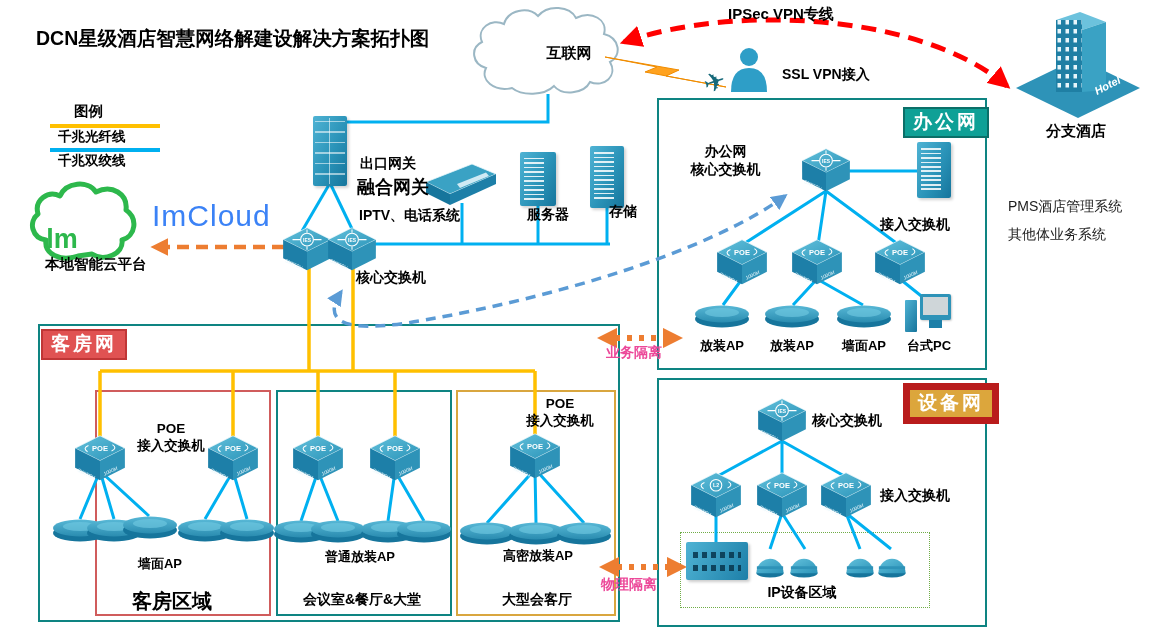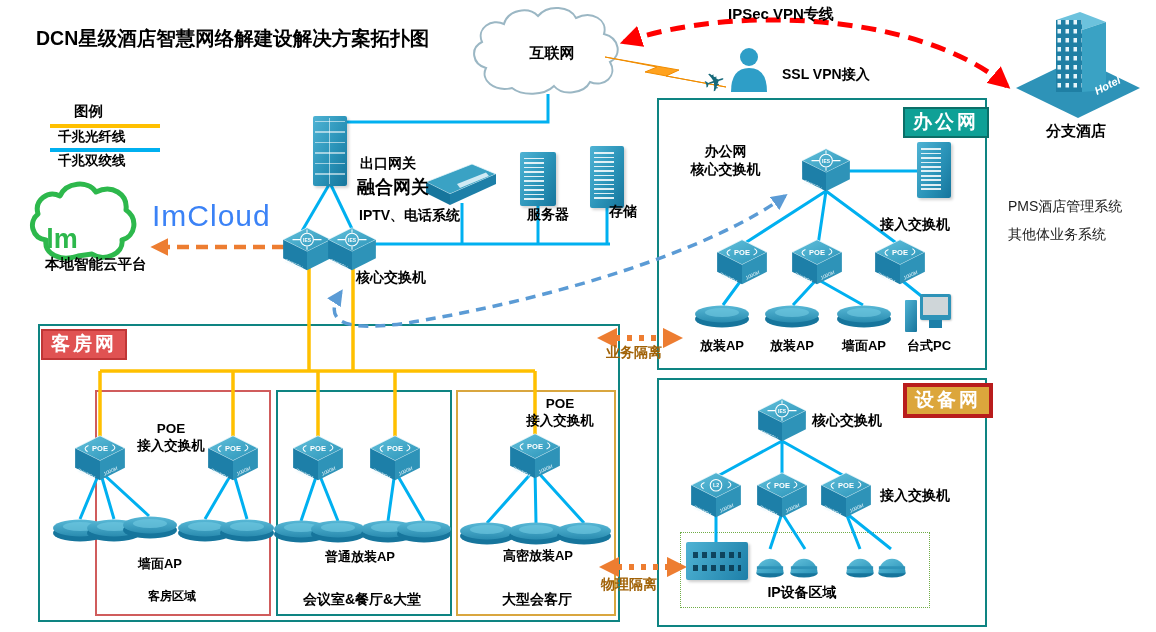--- a/index.html
+++ b/index.html
@@ -1,21 +1,21 @@
 <!DOCTYPE html>
 <html><head>
 <meta charset="utf-8">
 <style>
   html,body{margin:0;padding:0;background:#fff;}
   .stage{position:relative;width:1156px;height:632px;background:#fff;overflow:hidden;
          font-family:"Liberation Sans","DejaVu Sans",sans-serif;color:#000;}
   .lbl{position:absolute;font-weight:bold;font-size:13px;white-space:nowrap;z-index:3;line-height:1.25;}
   .c{text-align:center;}
   .sys{font-weight:normal;font-size:14px;color:#1c1c1c;justify-content:space-between;}
-  .red{color:#a16207;}
+  .red{color:#ec4899;}
   .region{position:absolute;border:2px solid #0E8482;z-index:0;background:transparent;}
   .zone{position:absolute;z-index:0;background:transparent;}
   .banner{position:absolute;color:#fff;font-weight:bold;font-size:19px;line-height:1.2;
           padding:2px 8px;letter-spacing:3px;z-index:4;white-space:nowrap;}
   .dev{position:absolute;z-index:2;}
   svg.lines{position:absolute;left:0;top:0;z-index:1;}
   .tower{position:absolute;z-index:2;border-radius:2px;
          background:linear-gradient(115deg,#4fb3d4 0%,#2a93b8 55%,#16759c 100%);
          box-shadow:2px 2px 3px rgba(0,0,0,.18);}
   .firewall::before{content:"";position:absolute;inset:2px;
@@ -50,21 +50,21 @@
   <div class="region" style="left:38px;top:324px;width:578px;height:294px;"></div>
   <div class="region" style="left:657px;top:98px;width:326px;height:268px;"></div>
   <div class="region" style="left:657px;top:378px;width:326px;height:245px;"></div>
   <div class="zone" style="left:95px;top:390px;width:172px;height:222px;border:2px solid #D05C5C;"></div>
   <div class="zone" style="left:276px;top:390px;width:172px;height:222px;border:2px solid #0E8482;"></div>
   <div class="zone" style="left:456px;top:390px;width:156px;height:222px;border:2px solid #D9A63F;"></div>
   <div class="zone" style="left:680px;top:532px;width:248px;height:74px;border:1.5px dotted #70AD47;"></div>
 
   <div class="banner" style="left:41px;top:329px;background:#E05252;border:2px solid #C03636;">客房网</div>
   <div class="banner" style="left:903px;top:107px;background:#0FA096;border:2px solid #0B6F68;">办公网</div>
-  <div class="banner" style="left:903px;top:383px;background:#DCA63C;border:4px solid #b91c1c;">设备网</div>
+  <div class="banner" style="left:903px;top:383px;background:#DCA63C;border:7px solid #b91c1c;">设备网</div>
 
   <svg class="lines" width="1156" height="632" viewBox="0 0 1156 632">
     <defs>
       <linearGradient id="gTop" x1="0" y1="0" x2="1" y2="1">
         <stop offset="0" stop-color="#63c1dc"></stop>
           <stop offset="1" stop-color="#2a93b8"></stop>
       </linearGradient>
       <linearGradient id="gAP" x1="0" y1="0" x2="0" y2="1">
         <stop offset="0" stop-color="#58b8d6"></stop>
           <stop offset="1" stop-color="#2a8cb0"></stop>
@@ -318,21 +318,21 @@
 
   <div class="lbl" style="left:74px;top:102px;font-size:14.5px;">图例</div>
   <div class="legend-line" style="left:50px;top:124px;width:110px;height:4px;background:#FFC000;"></div>
   <div class="lbl" style="left:58px;top:129px;font-size:13.5px;text-align:right;">千兆光纤线</div>
   <div class="legend-line" style="left:50px;top:148px;width:110px;height:3.5px;background:#00B0F0;"></div>
   <div class="lbl" style="left:58px;top:153px;font-size:13.5px;">千兆双绞线</div>
 
   <div class="lbl" style="left:152px;top:197px;font-size:30px;font-weight:500;color:#3b82f6;letter-spacing:1px;">ImCloud</div>
   <div class="lbl" style="left:45px;top:255px;font-size:14.5px;">本地智能云平台</div>
 
-  <div class="lbl c" style="left:510px;top:44px;width:84px;font-size:15px;">互联网</div>
+  <div class="lbl c" style="left:527px;top:44px;width:84px;font-size:15px;">互联网</div>
   <div class="lbl" style="left:728px;top:5px;font-size:15px;">IPSec VPN专线</div>
   <div class="lbl" style="left:782px;top:66px;font-size:14px;">SSL VPN接入</div>
   <div class="lbl c" style="left:1028px;top:122px;width:96px;font-size:15px;">分支酒店</div>
 
   <div class="lbl" style="left:360px;top:155px;font-size:14px;">出口网关</div>
   <div class="lbl" style="left:357px;top:176px;font-size:18px;">融合网关</div>
   <div class="lbl" style="left:359px;top:207px;font-size:14px;">IPTV、电话系统</div>
   <div class="lbl" style="left:527px;top:206px;font-size:14px;">服务器</div>
   <div class="lbl" style="left:609px;top:203px;font-size:14px;">存储</div>
   <div class="lbl" style="left:356px;top:269px;font-size:14px;">核心交换机</div>
@@ -355,21 +355,21 @@
     <div>POE</div>
     <div>接入交换机</div>
   </div>
   <div class="lbl c" style="left:505px;top:396px;width:110px;font-size:13.5px;">
     <div>POE</div>
     <div>接入交换机</div>
   </div>
   <div class="lbl c" style="left:110px;top:556px;width:100px;">墙面AP</div>
   <div class="lbl c" style="left:295px;top:549px;width:130px;">普通放装AP</div>
   <div class="lbl c" style="left:478px;top:548px;width:120px;">高密放装AP</div>
-  <div class="lbl c" style="left:112px;top:589px;width:120px;font-size:12px;">客房区域</div>
+  <div class="lbl c" style="left:112px;top:589px;width:120px;font-size:20px;">客房区域</div>
   <div class="lbl c" style="left:277px;top:591px;width:170px;font-size:14px;">会议室&amp;餐厅&amp;大堂</div>
   <div class="lbl c" style="left:477px;top:591px;width:120px;font-size:14px;">大型会客厅</div>
 
   <div class="lbl" style="left:812px;top:412px;font-size:14px;">核心交换机</div>
   <div class="lbl" style="left:880px;top:487px;font-size:14px;">接入交换机</div>
   <div class="lbl c" style="left:742px;top:584px;width:120px;font-size:14px;">IP设备区域</div>
 
   <div class="lbl red" style="left:606px;top:344px;font-size:14px;">业务隔离</div>
   <div class="lbl red" style="left:601px;top:576px;font-size:14px;">物理隔离</div>
 

